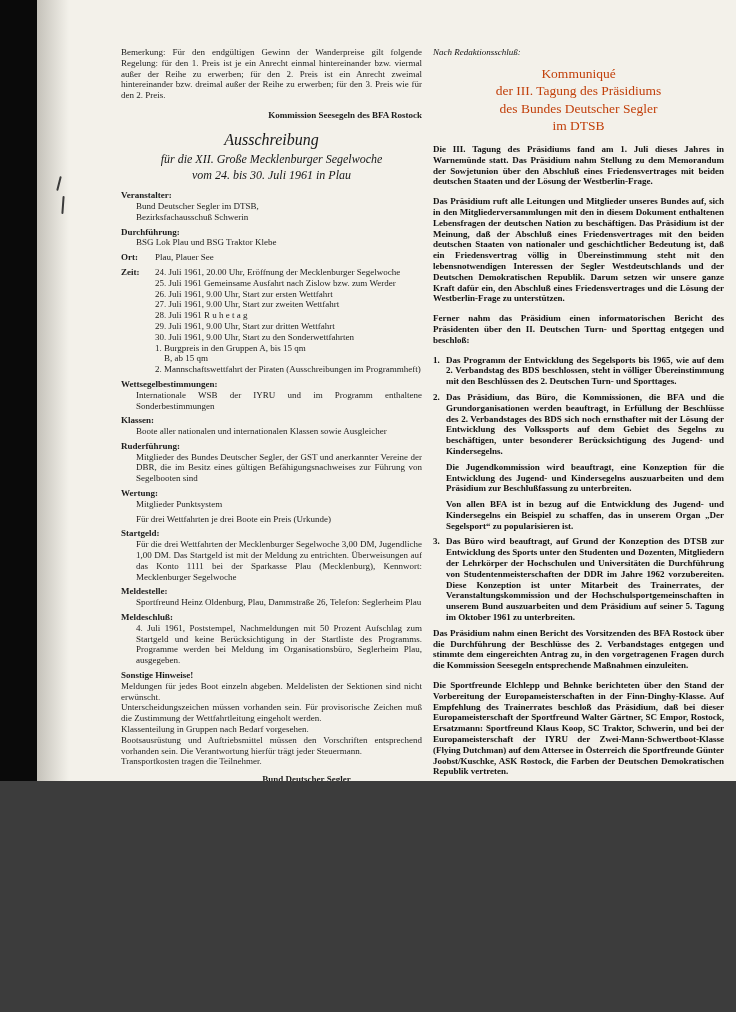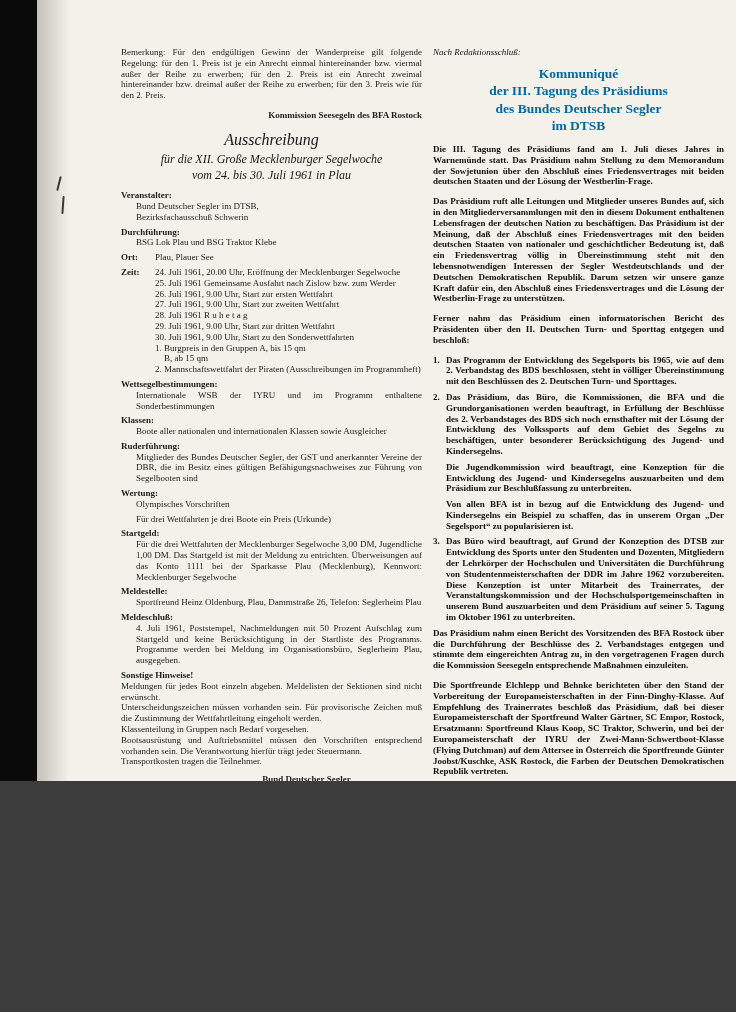--- a/index.html
+++ b/index.html
@@ -39,21 +39,21 @@
   .sec-inline .sec-label { position: absolute; left: 0; top: 0; }
   .sec-inline .sec-body { margin-left: 34px; }
   .sec-flush .sec-body { margin-left: 0; }
 
   .closing-left { text-align: center; margin-top: 7px; padding-left: 70px; }
   .closing-left .c1 { font-weight: bold; }
 
   .page-number { position: absolute; left: 122px; top: 916px; font-size: 10px; color: #222; }
 
   .kicker { font-style: italic; margin-bottom: 7px; }
-  .kom-head { text-align: center; font-weight: bold; font-size: 13.5px; line-height: 1.3; margin-bottom: 9px; color: #0369a1; }
+  .kom-head { text-align: center; font-weight: normal; font-size: 13.5px; line-height: 1.3; margin-bottom: 9px; color: #c2410c; }
   .rp { text-align: justify; font-weight: bold; margin-top: 5px; }
   .item { display: flex; margin-top: 5px; font-weight: bold; }
   .item-num { width: 13px; flex: none; }
   .item-body { flex: 1; text-align: justify; }
   .item-sub { margin-left: 13px; margin-top: 5px; font-weight: bold; text-align: justify; }
   .kom-closing { margin-top: 7px; font-weight: bold; }
   .kc1 { text-align: right; padding-right: 95px; }
   .kc2 { text-align: left; }
 
   .bottom-bar {
@@ -117,21 +117,21 @@
     <div class="sec">
       <div class="sec-label">Klassen:</div>
       <div class="sec-body">Boote aller nationalen und internationalen Klassen sowie Ausgleicher</div>
     </div>
     <div class="sec">
       <div class="sec-label">Ruderführung:</div>
       <div class="sec-body">Mitglieder des Bundes Deutscher Segler, der GST und anerkannter Vereine der DBR, die im Besitz eines gültigen Befähigungsnachweises zur Führung von Segelbooten sind</div>
     </div>
     <div class="sec">
       <div class="sec-label">Wertung:</div>
-      <div class="sec-body">Olympisches Vorschriften</div>
+      <div class="sec-body">Mitglieder Punktsystem</div>
     </div>
     <div class="sec">
       <div class="sec-body">Für drei Wettfahrten je drei Boote ein Preis (Urkunde)</div>
     </div>
     <div class="sec">
       <div class="sec-label">Startgeld:</div>
       <div class="sec-body">Für die drei Wettfahrten der Mecklenburger Segelwoche 3,00 DM, Jugendliche 1,00 DM. Das Startgeld ist mit der Meldung zu entrichten. Überweisungen auf das Konto 1111 bei der Sparkasse Plau (Mecklenburg), Kennwort: Mecklenburger Segelwoche</div>
     </div>
     <div class="sec">
       <div class="sec-label">Meldestelle:</div>

